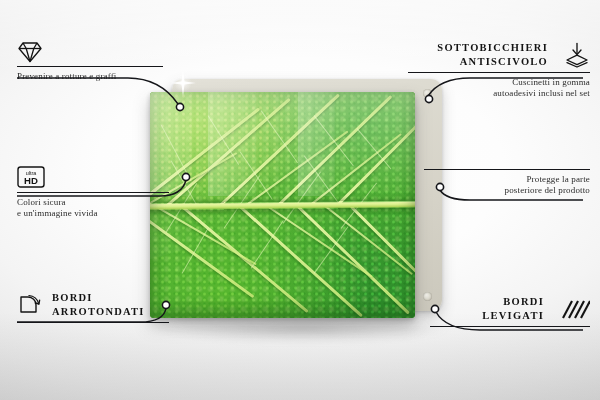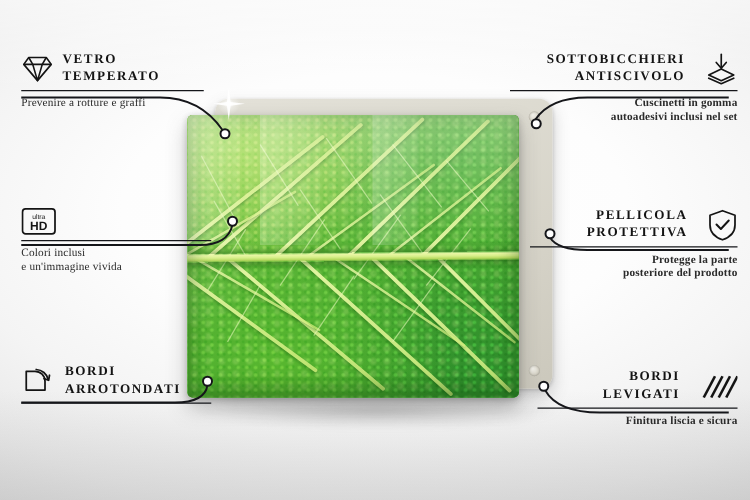--- a/index.html
+++ b/index.html
@@ -32,21 +32,21 @@
     line-height:14px;color:#141414;text-transform:uppercase;
     white-space:pre-line;
   }
   .co-title.right{text-align:right;}
   .rule{height:0;border-top:1.3px solid #15161a;margin-top:3px;}
   .co-sub{
     font-size:9px;line-height:11.5px;color:#2b2b2b;
     letter-spacing:.15px;margin-top:3.5px;white-space:pre-line;
     font-family:"Liberation Serif",serif;
   }
-  .co-sub.right{text-align:right;font-weight:bold;}
+  .co-sub.right{text-align:right;}
   .ico{flex:0 0 auto;display:block;}
 
   
   #c-vetro{left:17px;top:41px;width:146px;}
   #c-stampa{left:17px;top:165px;width:152px;}
   #c-bordi{left:17px;top:291px;width:152px;}
   
   #c-sotto{right:10px;top:41px;width:182px;}
   #c-pelli{right:10px;top:166px;width:166px;}
   #c-levi{right:10px;top:295px;width:160px;}
@@ -250,37 +250,35 @@
 
   <div class="callout" id="c-vetro">
     <div class="co-head">
       <svg class="ico" width="26" height="22" viewBox="0 0 26 22">
         <g fill="none" stroke="#141414" stroke-width="1.3" stroke-linejoin="round">
           <path d="M2 7.5 L6 2 L20 2 L24 7.5 L13 20.5 Z"></path>
           <path d="M2 7.5 H24"></path>
           <path d="M6 2 L9.2 7.5 L13 20.5 L16.8 7.5 L20 2"></path>
         </g>
       </svg>
-      <div class="co-title">VETRO
-TEMPERATO</div>
     </div>
     <div class="rule"></div>
     <div class="co-sub">Prevenire a rotture e graffi</div>
   </div>
 
   <div class="callout" id="c-stampa">
     <div class="co-head">
       <svg class="ico" width="28" height="24" viewBox="0 0 28 24">
         <rect x="1" y="2" width="26" height="20" rx="2.5" fill="none" stroke="#141414" stroke-width="1.4"></rect>
         <text x="14" y="10" text-anchor="middle" font-family="Liberation Sans, sans-serif" font-size="5.4" fill="#141414">ultra</text>
         <text x="14" y="19.2" text-anchor="middle" font-family="Liberation Sans, sans-serif" font-size="9.6" font-weight="bold" fill="#141414">HD</text>
       </svg>
     </div>
     <div class="rule"></div>
-    <div class="co-sub">Colori inclusi
+    <div class="co-sub">Colori sicura
 e un'immagine vivida</div>
   </div>
 
   <div class="callout" id="c-bordi">
     <div class="co-head">
       <svg class="ico" width="28" height="24" viewBox="0 0 28 24">
         <g fill="none" stroke="#141414" stroke-width="1.4" stroke-linejoin="round" stroke-linecap="round">
           <path d="M4 4 V19 H19 V12 A8 8 0 0 0 11 4 Z"></path>
           <path d="M12 2.6 A10.5 10.5 0 0 1 21.6 10.6"></path>
           <path d="M22.6 7.2 L21.9 11.2 L18.2 9.9"></path>
@@ -304,43 +302,34 @@
           <path d="M3 20.6 L13 25 L23 20.6"></path>
         </g>
       </svg>
     </div>
     <div class="rule"></div>
     <div class="co-sub right">Cuscinetti in gomma
 autoadesivi inclusi nel set</div>
   </div>
 
   <div class="callout" id="c-pelli">
-    <div class="co-head right">
-      <div class="co-title right">PELLICOLA
-PROTETTIVA</div>
-      <svg class="ico" width="24" height="26" viewBox="0 0 24 26">
-        <path d="M12 1.6 L22 5.2 V13 C22 19 17.4 23 12 24.8 C6.6 23 2 19 2 13 V5.2 Z" fill="none" stroke="#141414" stroke-width="1.4" stroke-linejoin="round"></path>
-        <path d="M7.2 12.6 L10.7 16.2 L17 9.4" fill="none" stroke="#141414" stroke-width="1.6" stroke-linecap="round" stroke-linejoin="round"></path>
-      </svg>
-    </div>
     <div class="rule"></div>
     <div class="co-sub right">Protegge la parte
 posteriore del prodotto</div>
   </div>
 
   <div class="callout" id="c-levi">
     <div class="co-head right">
       <div class="co-title right">BORDI
 LEVIGATI</div>
       <svg class="ico" width="30" height="24" viewBox="0 0 30 24">
         <g stroke="#141414" stroke-width="2.1" stroke-linecap="butt">
           <path d="M3 21 L12 4"></path>
           <path d="M9 21 L18 4"></path>
           <path d="M15 21 L24 4"></path>
           <path d="M21 21 L30 4"></path>
         </g>
       </svg>
     </div>
     <div class="rule"></div>
-    <div class="co-sub right">Finitura liscia e sicura</div>
   </div>
 
 </div>
 
 </body></html>

